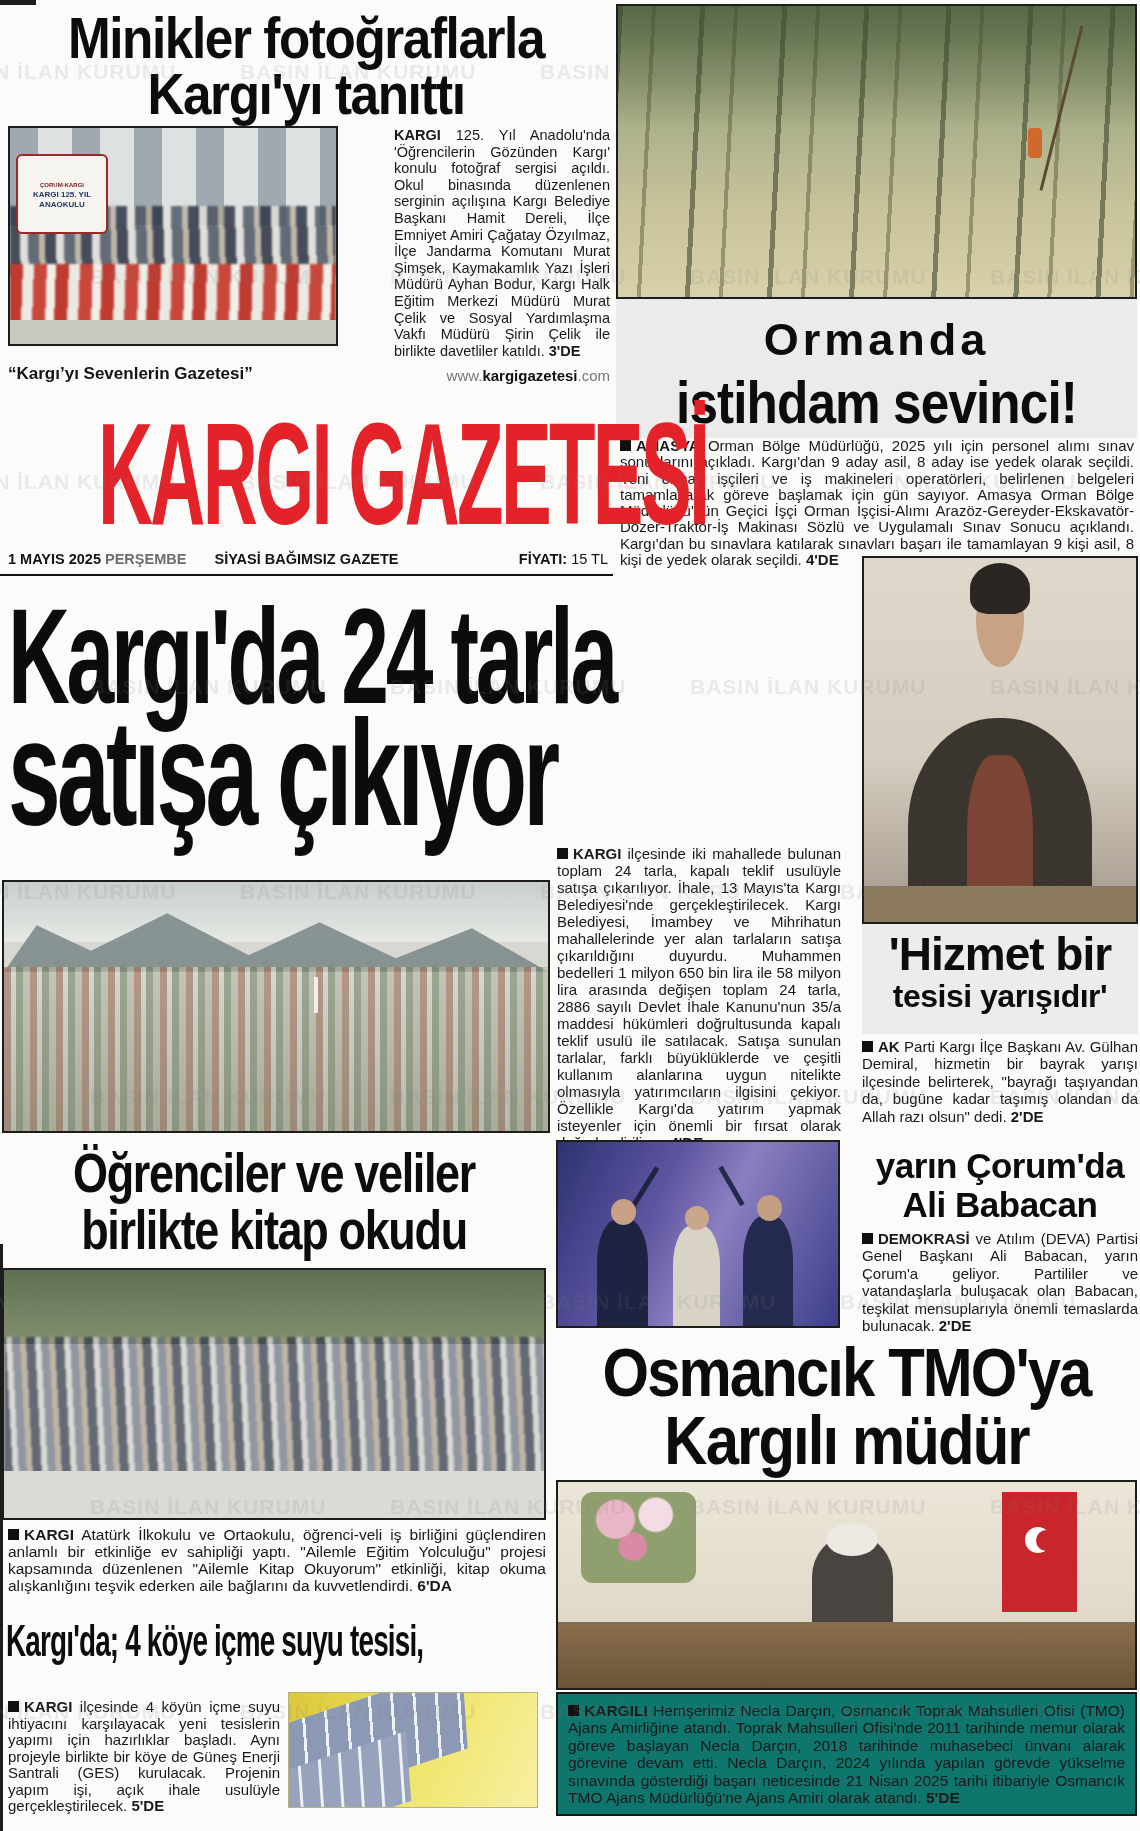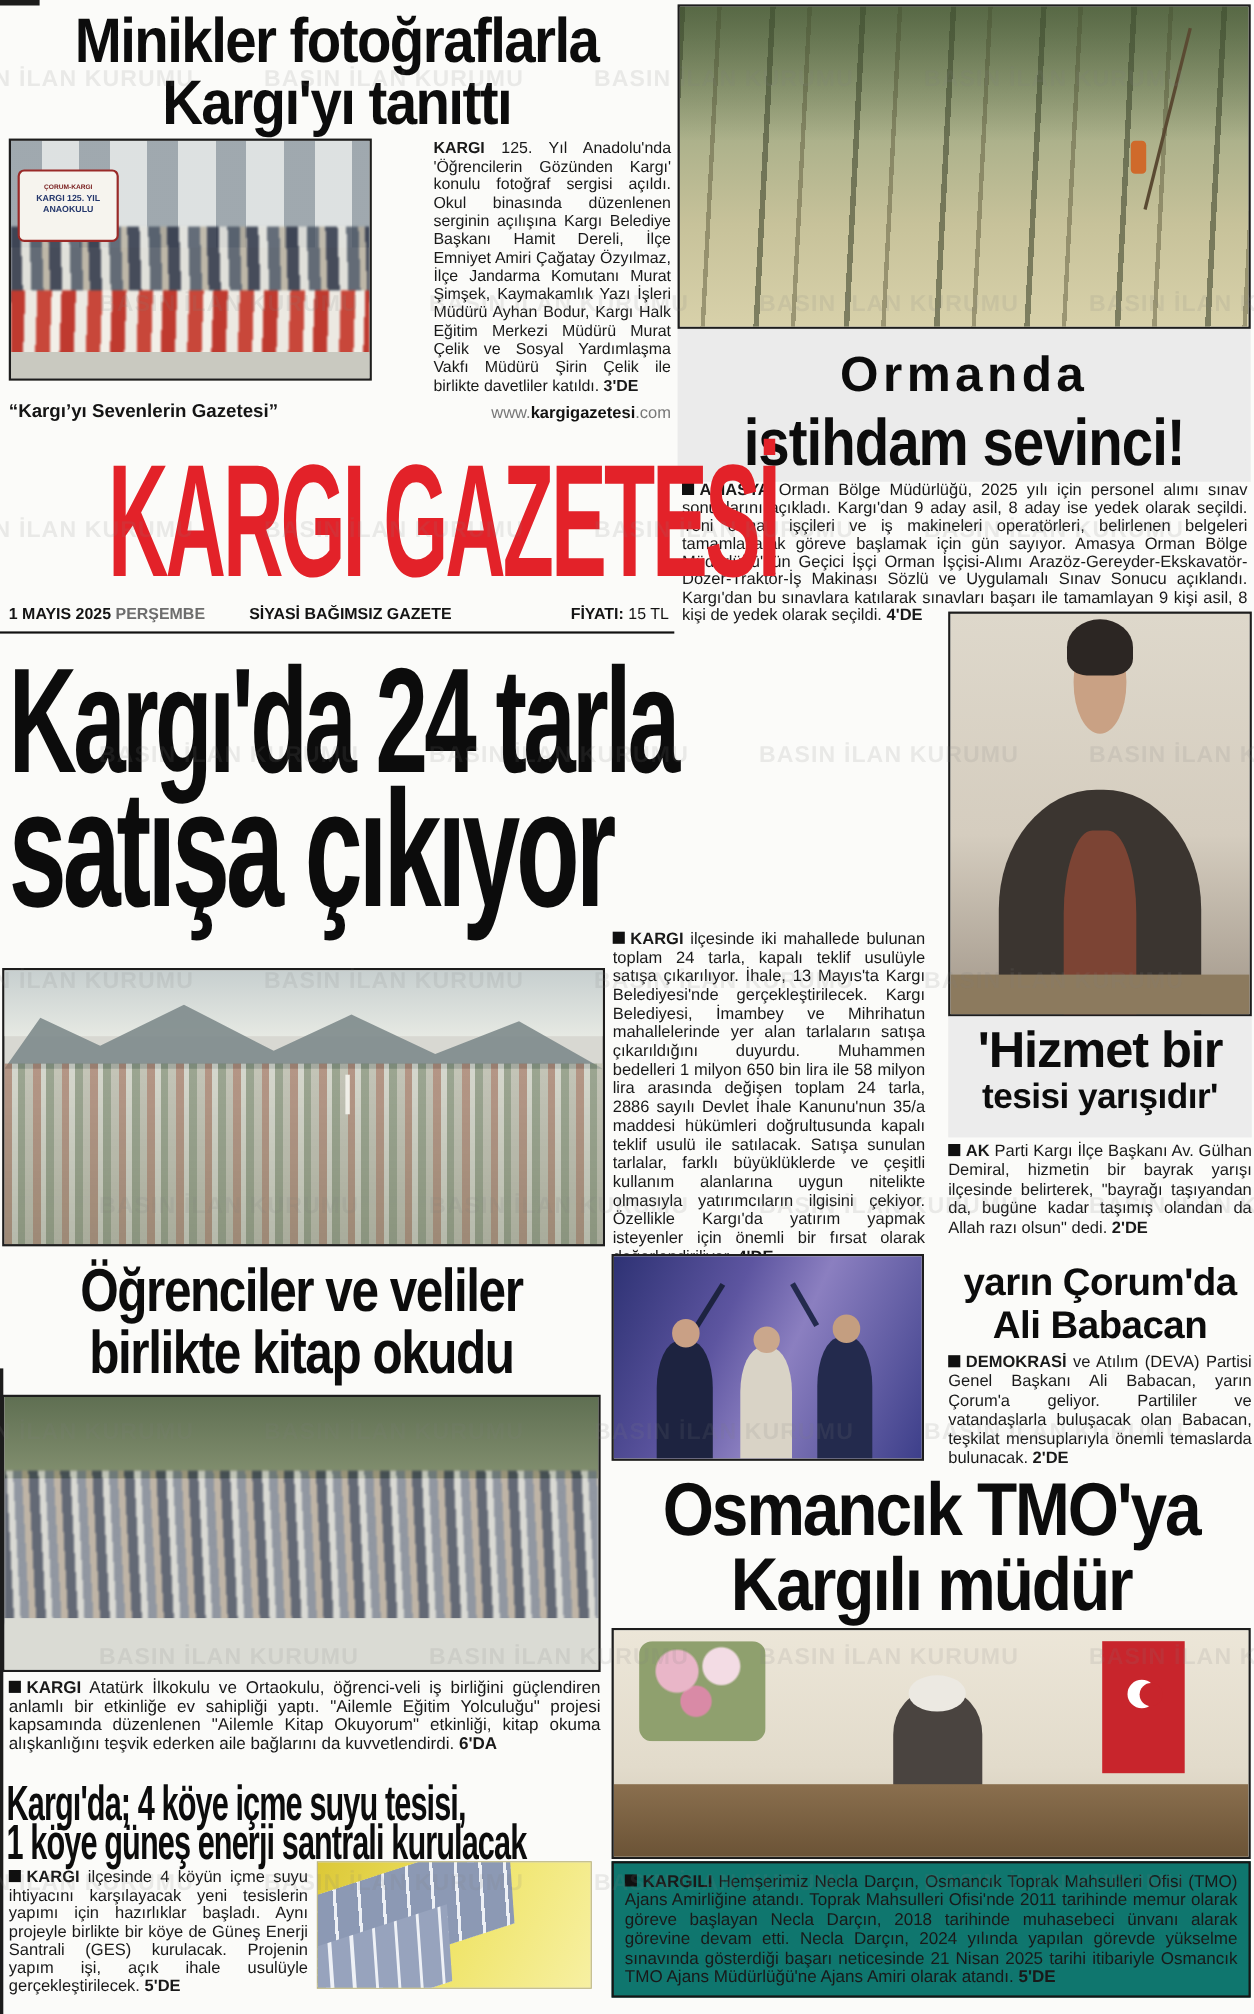--- a/index.html
+++ b/index.html
@@ -50,21 +50,21 @@
   .ph>div{position:absolute;}
   .noborder{border:none;}
   
   .sp-bld{inset:0 0 55% 0;background:repeating-linear-gradient(90deg,#8d99a3 0 28px,#dfe4e6 28px 62px);opacity:.75;}
   .sp-crowd{left:0;right:0;top:36%;height:32%;filter:blur(1px);
      background:repeating-linear-gradient(88deg,rgba(45,52,70,.85) 0 11px,rgba(226,226,220,.85) 11px 19px,rgba(70,80,95,.8) 19px 30px,rgba(180,170,150,.7) 30px 36px);}
   .sp-kids{left:0;right:0;top:63%;height:27%;filter:blur(1px);
      background:repeating-linear-gradient(92deg,#bf3a2f 0 13px,#ece9e2 13px 24px,#c8473a 24px 37px,#f2efe8 37px 46px);}
   .sp-ground{left:0;right:0;bottom:0;height:11%;background:#c9c9c0;}
   .sp-sign{left:6px;top:26px;width:88px;height:52px;background:#f6f4ee;border:2px solid #9a2a28;border-radius:6px;
-     font-size:8px;font-weight:bold;text-align:center;color:#23366b;line-height:10px;padding-top:10px;}
+     font-size:8px;font-weight:bold;text-align:center;color:#23366b;line-height:10px;padding-top:24px;}
   .sp-sign .tiny{display:block;font-size:6px;color:#7a2020;}
   
   .fp-base{inset:0;background:linear-gradient(180deg,#8e9a74 0%,#a9af89 38%,#c7c29a 68%,#d8d1aa 100%);}
   .fp-trunks{inset:0;background:repeating-linear-gradient(93deg,rgba(66,72,48,.6) 0 5px,transparent 5px 34px,rgba(96,92,62,.5) 34px 38px,transparent 38px 82px);}
   .fp-canopy{left:0;right:0;top:0;height:42%;background:linear-gradient(180deg,rgba(58,78,44,.65),rgba(58,78,44,0));}
   .fp-man{right:18%;top:42%;width:14px;height:30px;background:#cf6a2b;border-radius:4px;}
   .fp-pole{right:14%;top:6%;width:3px;height:170px;background:#5a4a32;transform:rotate(14deg);}
   
   .tp-sky{left:0;right:0;top:0;height:24%;background:linear-gradient(#c7cfcf,#e6e9e3);}
   .tp-mtn{left:0;right:0;top:6%;height:30%;background:#7e8b8c;opacity:.9;
@@ -161,21 +161,21 @@
   <div class="abs quote" style="left:8px;top:364px;">“Kargı’yı Sevenlerin Gazetesi”</div>
   <div class="abs url" style="right:530px;top:367px;">
     <span>www.</span><b>kargigazetesi</b><span>.com</span>
   </div>
   <div class="abs" style="left:0;top:390px;width:613px;height:158px;">
     <span class="logo" style="color: rgb(227, 34, 41);">KARGI GAZETESİ</span>
   </div>
   <div class="abs dateline" style="left:8px;top:551px;">
     <span>1 MAYIS 2025</span> <span class="dim">PERŞEMBE</span>
   </div>
-  <div class="abs dateline ctr" style="left:12px;top:551px;width:613px;">SİYASİ BAĞIMSIZ GAZETE</div>
+  <div class="abs dateline ctr" style="left:0;top:551px;width:613px;">SİYASİ BAĞIMSIZ GAZETE</div>
   <div class="abs dateline" style="right:532px;top:551px;">
     <span>FİYATI:</span> <span style="font-weight:normal">15 TL</span>
   </div>
   <div class="abs rule" style="left:0;top:574px;width:613px;height:2px;"></div>
 
   <div class="abs" style="left:8px;top:578px;">
     <span class="hl s3h l1">Kargı'da 24 tarla</span>
   </div>
   <div class="abs" style="left:8px;top:686px;">
     <span class="hl s3h l2">satışa çıkıyor</span>
@@ -263,23 +263,20 @@
   <div class="abs capbox" style="left:556px;top:1692px;width:557px;">
     <p class="bodytxt" style="font-size:15.5px;line-height:17.4px;">
       <span class="sq"></span><b class="lead">KARGILI</b>
       <span>Hemşerimiz Necla Darçın, Osmancık Toprak Mahsulleri Ofisi (TMO) Ajans Amirliğine atandı. Toprak Mahsulleri Ofisi'nde 2011 tarihinde memur olarak göreve başlayan Necla Darçın, 2018 tarihinde muhasebeci ünvanı alarak görevine devam etti. Necla Darçın, 2024 yılında yapılan görevde yükselme sınavında gösterdiği başarı neticesinde 21 Nisan 2025 tarihi itibariyle Osmancık TMO Ajans Müdürlüğü'ne Ajans Amiri olarak atandı.</span>
       <b class="pref">5'DE</b>
     </p>
   </div>
 
   <div class="abs" style="left:6px;top:1616px;">
     <span class="hl s8h">Kargı'da; 4 köye içme suyu tesisi,</span>
-  </div>
-  <div class="abs" style="left:6px;top:1652px;">
-    <span class="hl s8h">1 köye güneş enerji santrali kurulacak</span>
   </div>
   <p class="bodytxt abs" style="left:8px;top:1699px;width:272px;line-height:16.5px;">
     <span class="sq"></span><b class="lead">KARGI</b>
     <span>ilçesinde 4 köyün içme suyu ihtiyacını karşılayacak yeni tesislerin yapımı için hazırlıklar başladı. Aynı projeyle birlikte bir köye de Güneş Enerji Santrali (GES) kurulacak. Projenin yapım işi, açık ihale usulüyle gerçekleştirilecek.</span>
     <b class="pref">5'DE</b>
   </p>
   <div class="ph solar noborder" style="left:288px;top:1692px;width:248px;height:114px;">
     <div class="sl-p1"></div>
     <div class="sl-p2"></div>
   </div>

